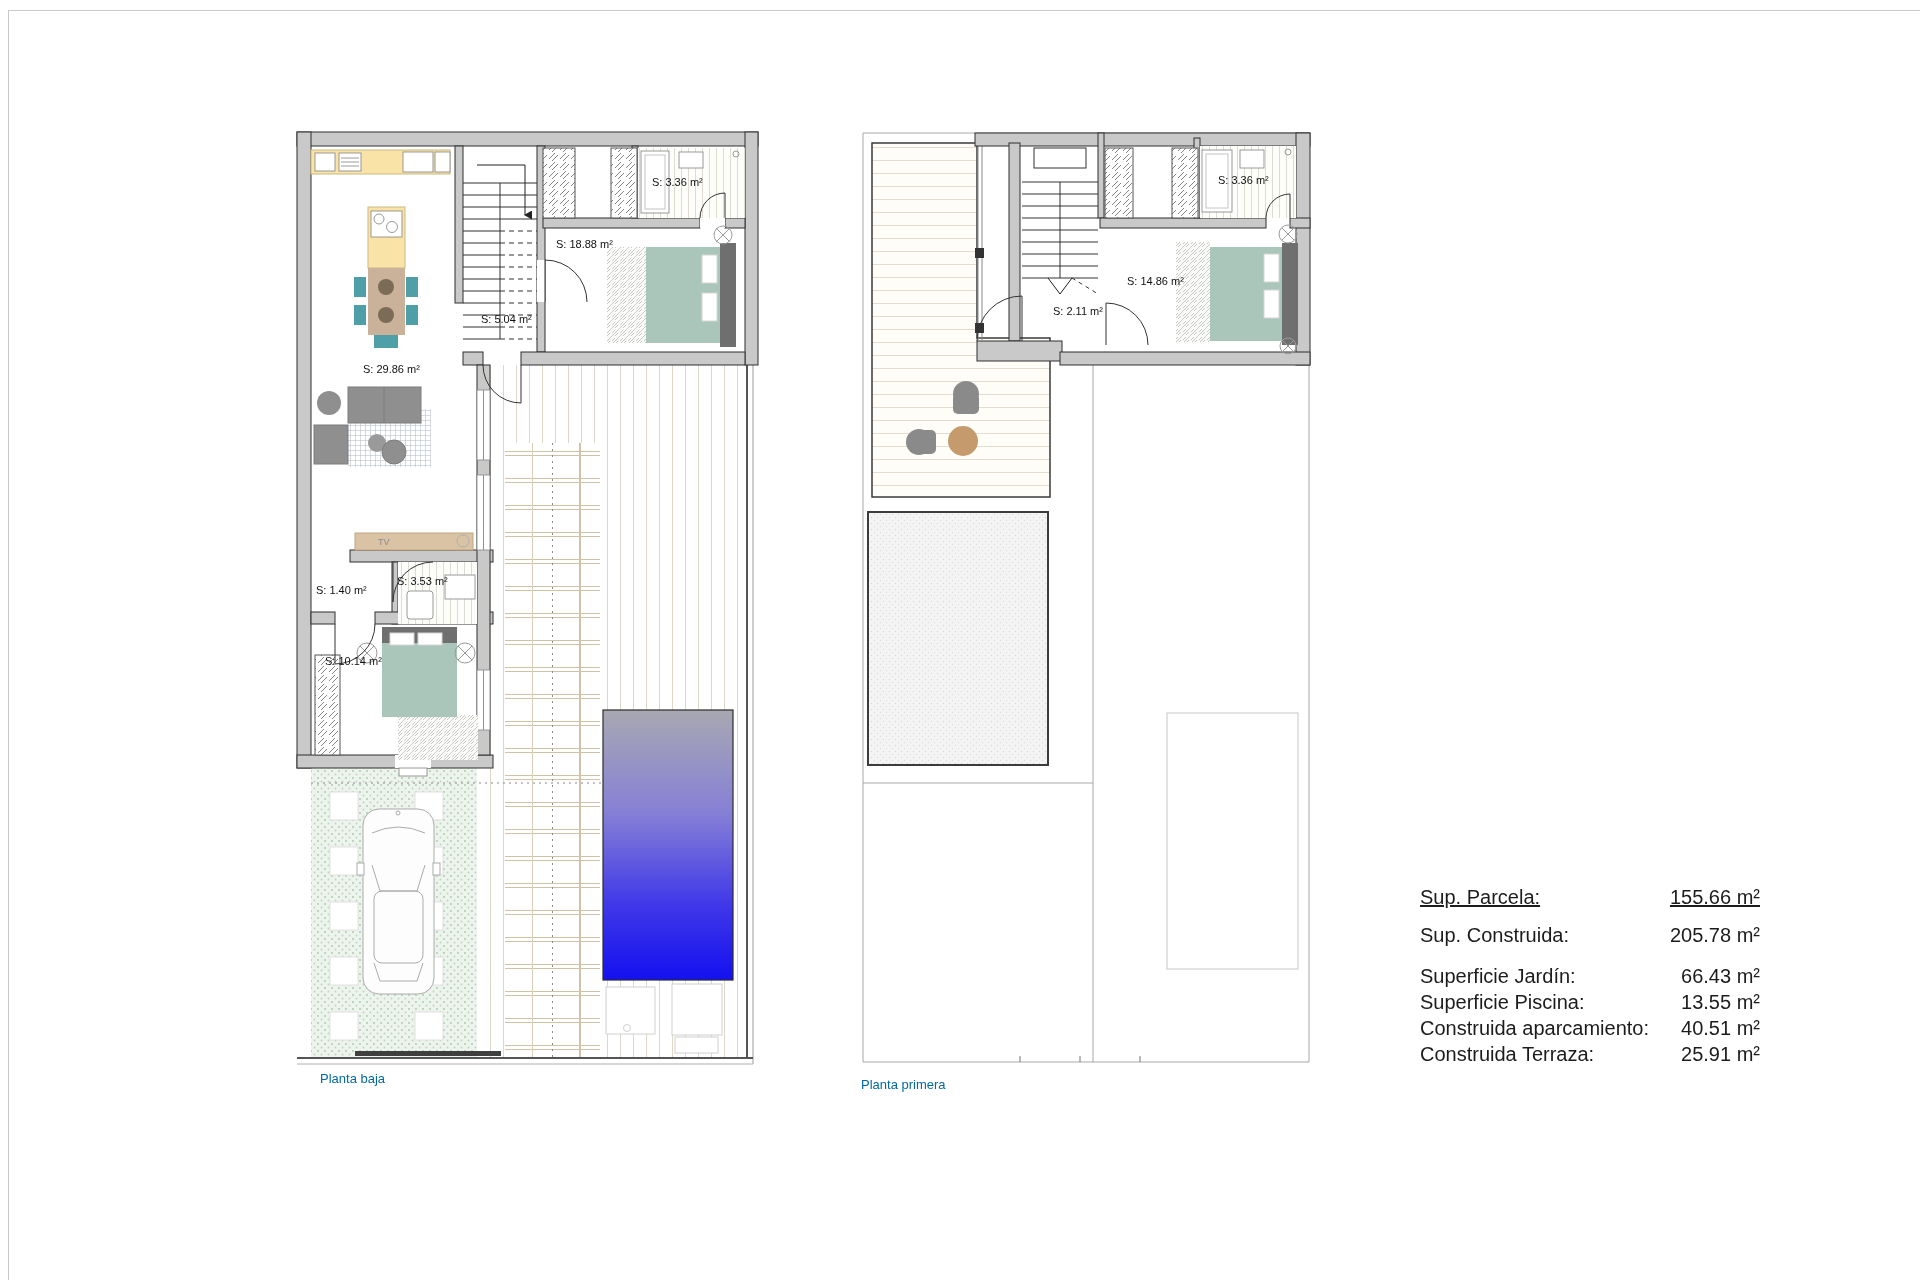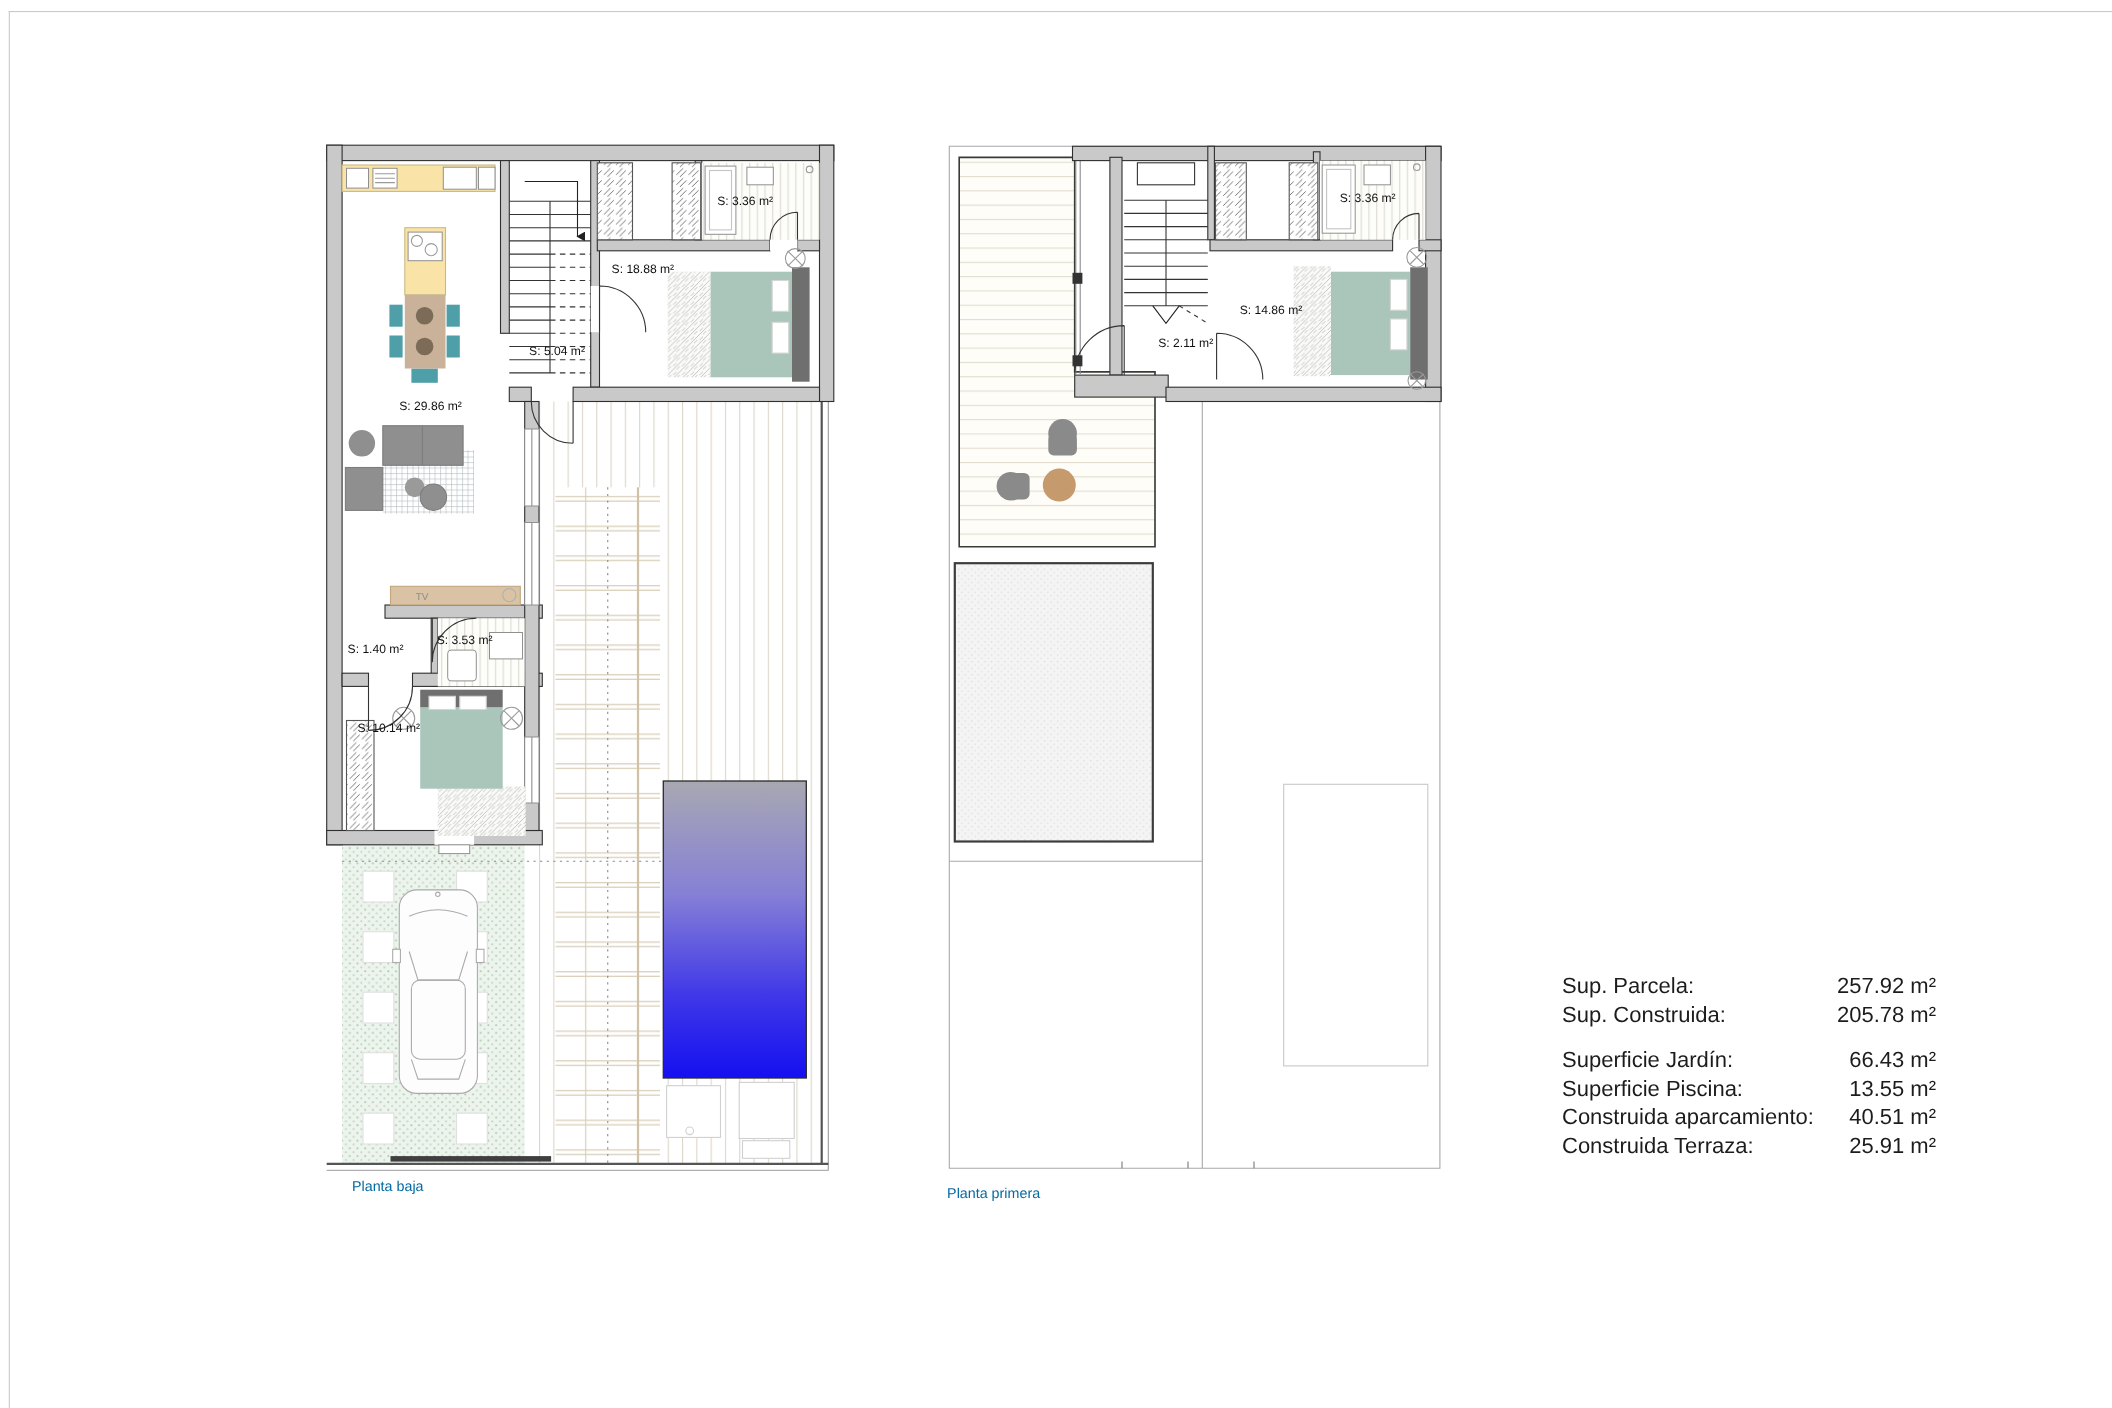--- a/index.html
+++ b/index.html
@@ -12,21 +12,21 @@
   .arealbl{font-size:11px;}
   .tvlbl{font-size:9px;fill:#8b8b8b;}
   .wall{fill:#c9c9c9;stroke:#2f2f2f;stroke-width:1;}
   .thin{stroke:#a8a8a8;fill:none;stroke-width:1;}
   .door{stroke:#333;fill:none;stroke-width:1;}
   .fix{fill:#ffffff;stroke:#8f8f8f;stroke-width:0.9;}
   .caption{position:absolute;font-size:13px;color:#0369a1;}
   .summary{position:absolute;left:1420px;top:884px;width:340px;font-size:20px;}
   .srow{display:flex;justify-content:space-between;line-height:26px;}
   .srow .sval{text-align:right;}
-  .g1{}
+  .g1{margin-bottom:12px;text-decoration:underline;}
   .ggap{height:15px;}
 </style>
 </head>
 <body>
 
 <div class="frame-top"></div>
 <div class="frame-left"></div>
 
 <svg class="plan" style="left:295px;top:125px" width="470" height="945" viewBox="0 0 470 945">
   <defs>
@@ -407,21 +407,21 @@
   <text class="arealbl" x="269" y="177">S: 14.86 m²</text>
   <text class="arealbl" x="360" y="76">S: 3.36 m²</text>
 </svg>
 
 <div class="caption" style="left:320px;top:1071px">Planta baja</div>
 <div class="caption" style="left:861px;top:1077px">Planta primera</div>
 
 <div class="summary">
   <div class="srow g1">
     <span>Sup. Parcela:</span>
-    <span class="sval">257.92 m²</span>
+    <span class="sval">155.66 m²</span>
   </div>
   <div class="srow">
     <span>Sup. Construida:</span>
     <span class="sval">205.78 m²</span>
   </div>
   <div class="ggap"></div>
   <div class="srow">
     <span>Superficie Jardín:</span>
     <span class="sval">66.43 m²</span>
   </div>

